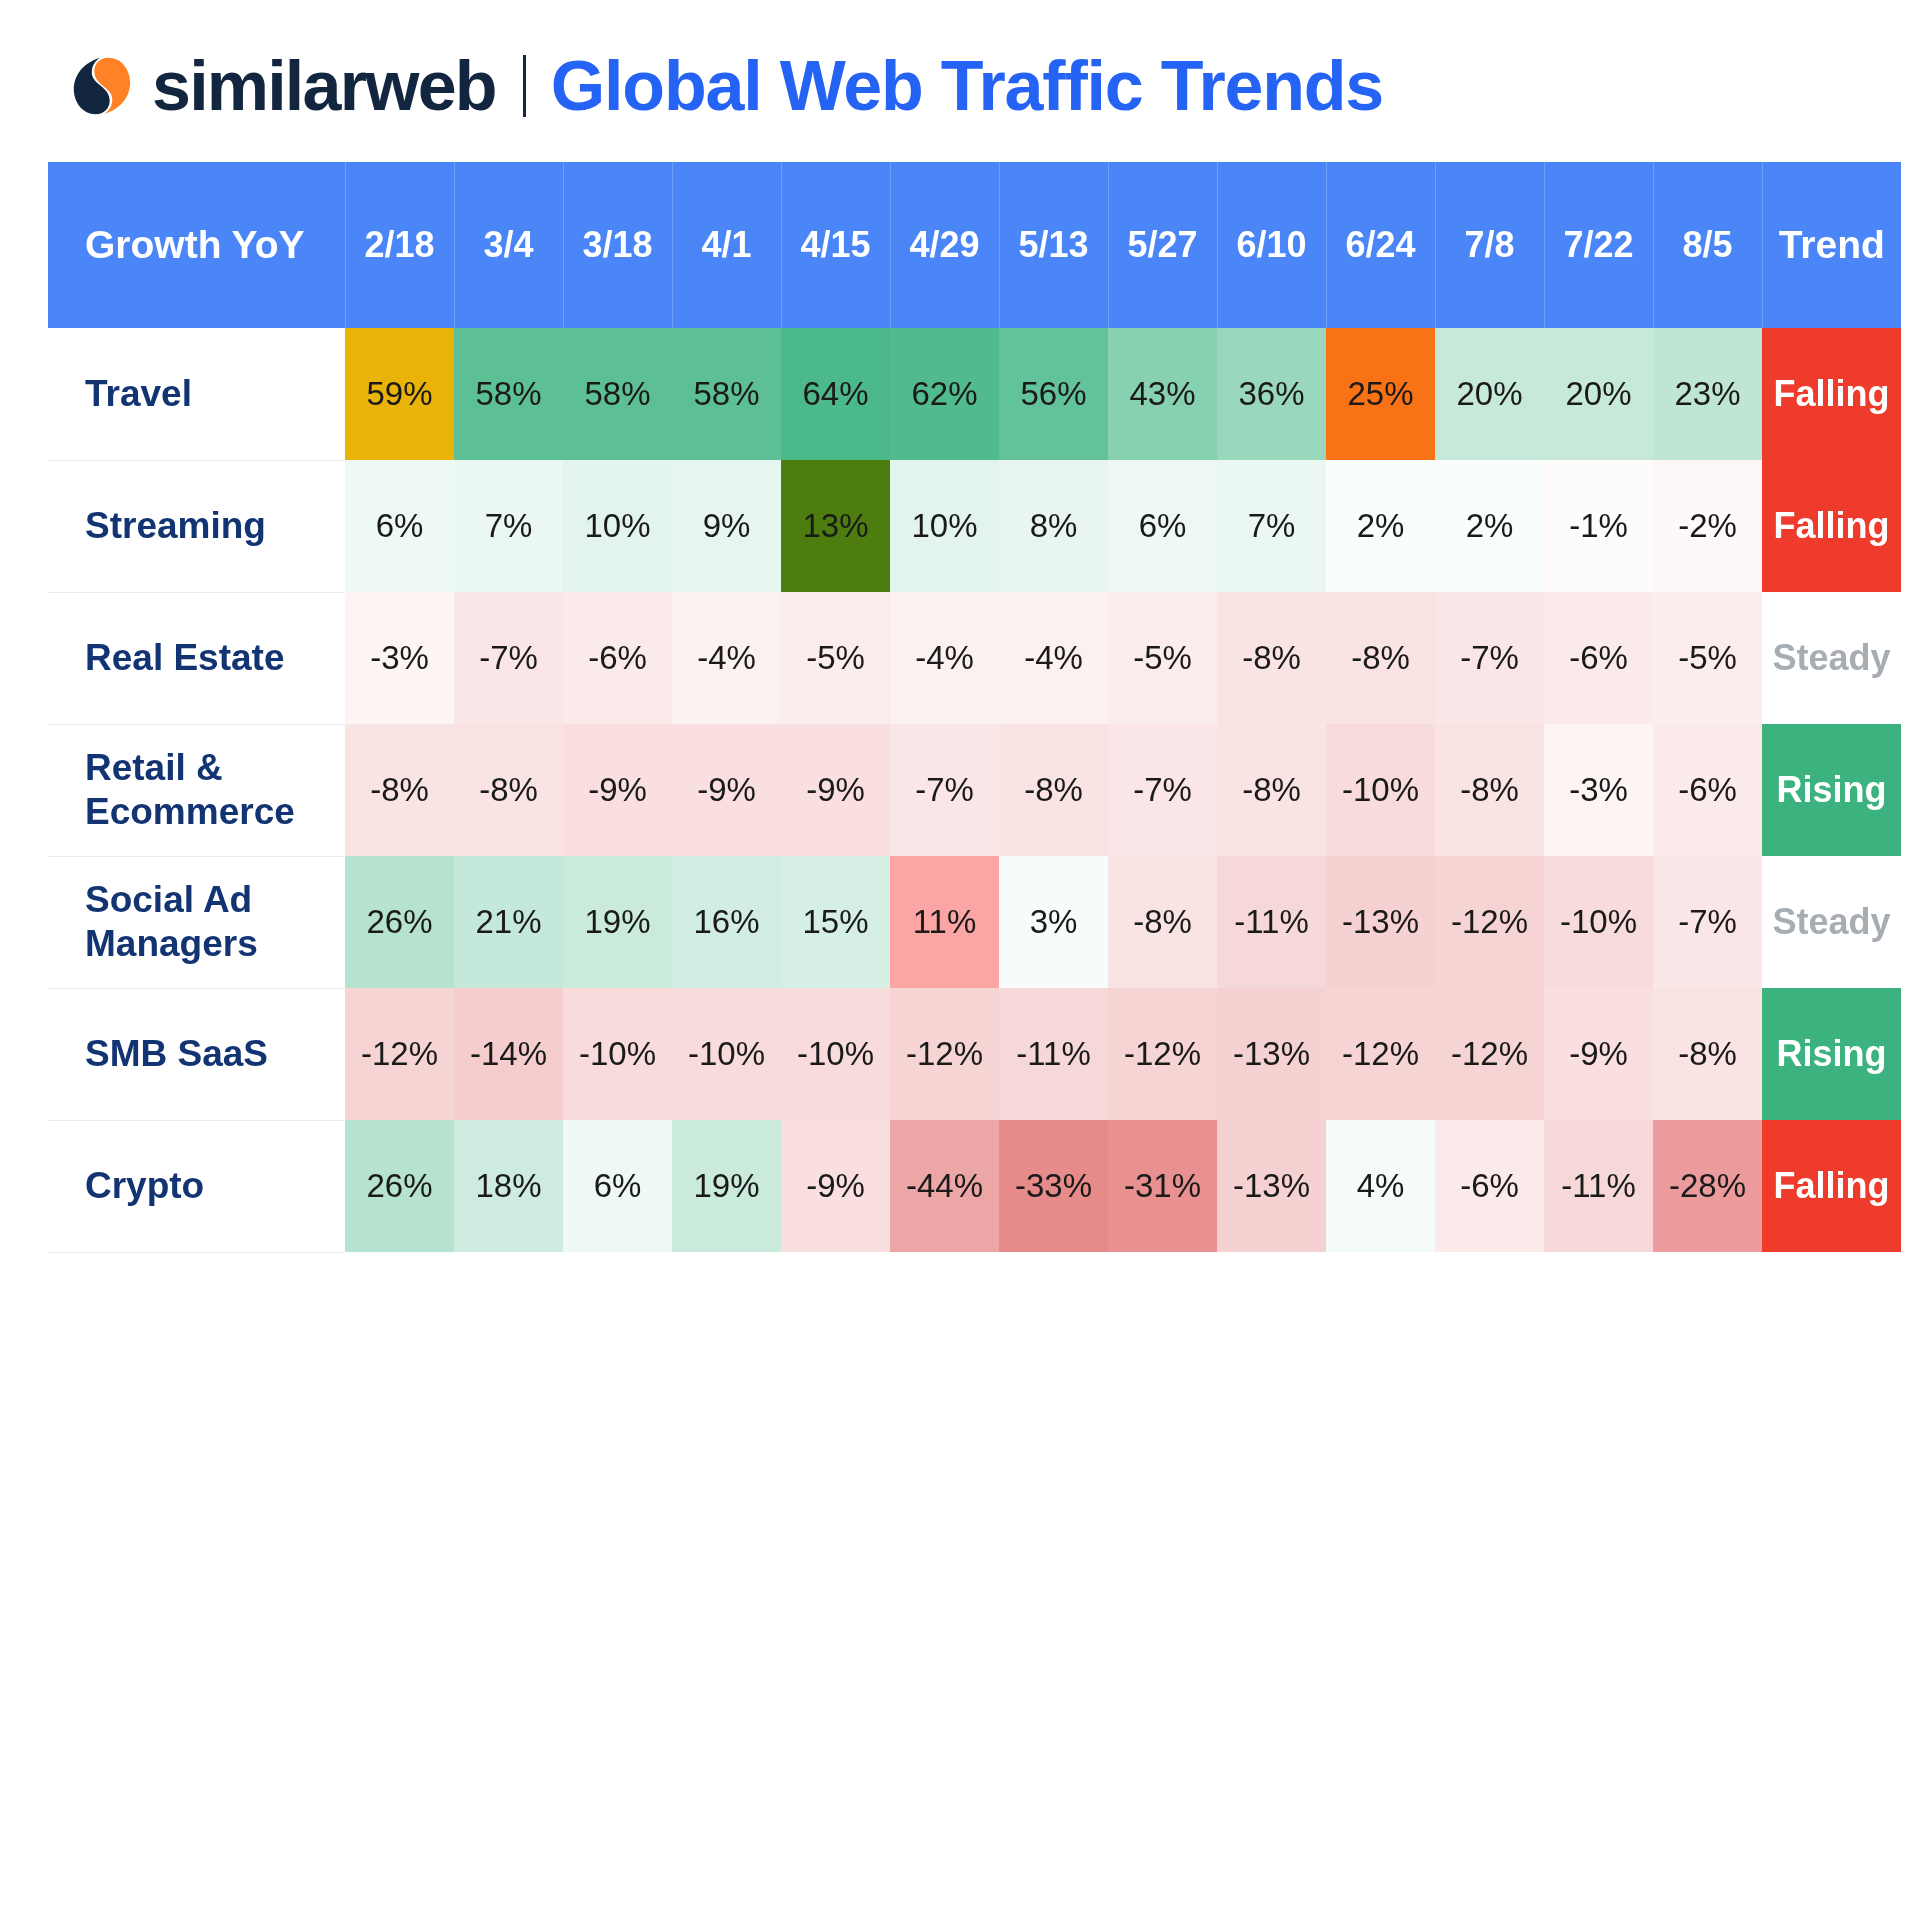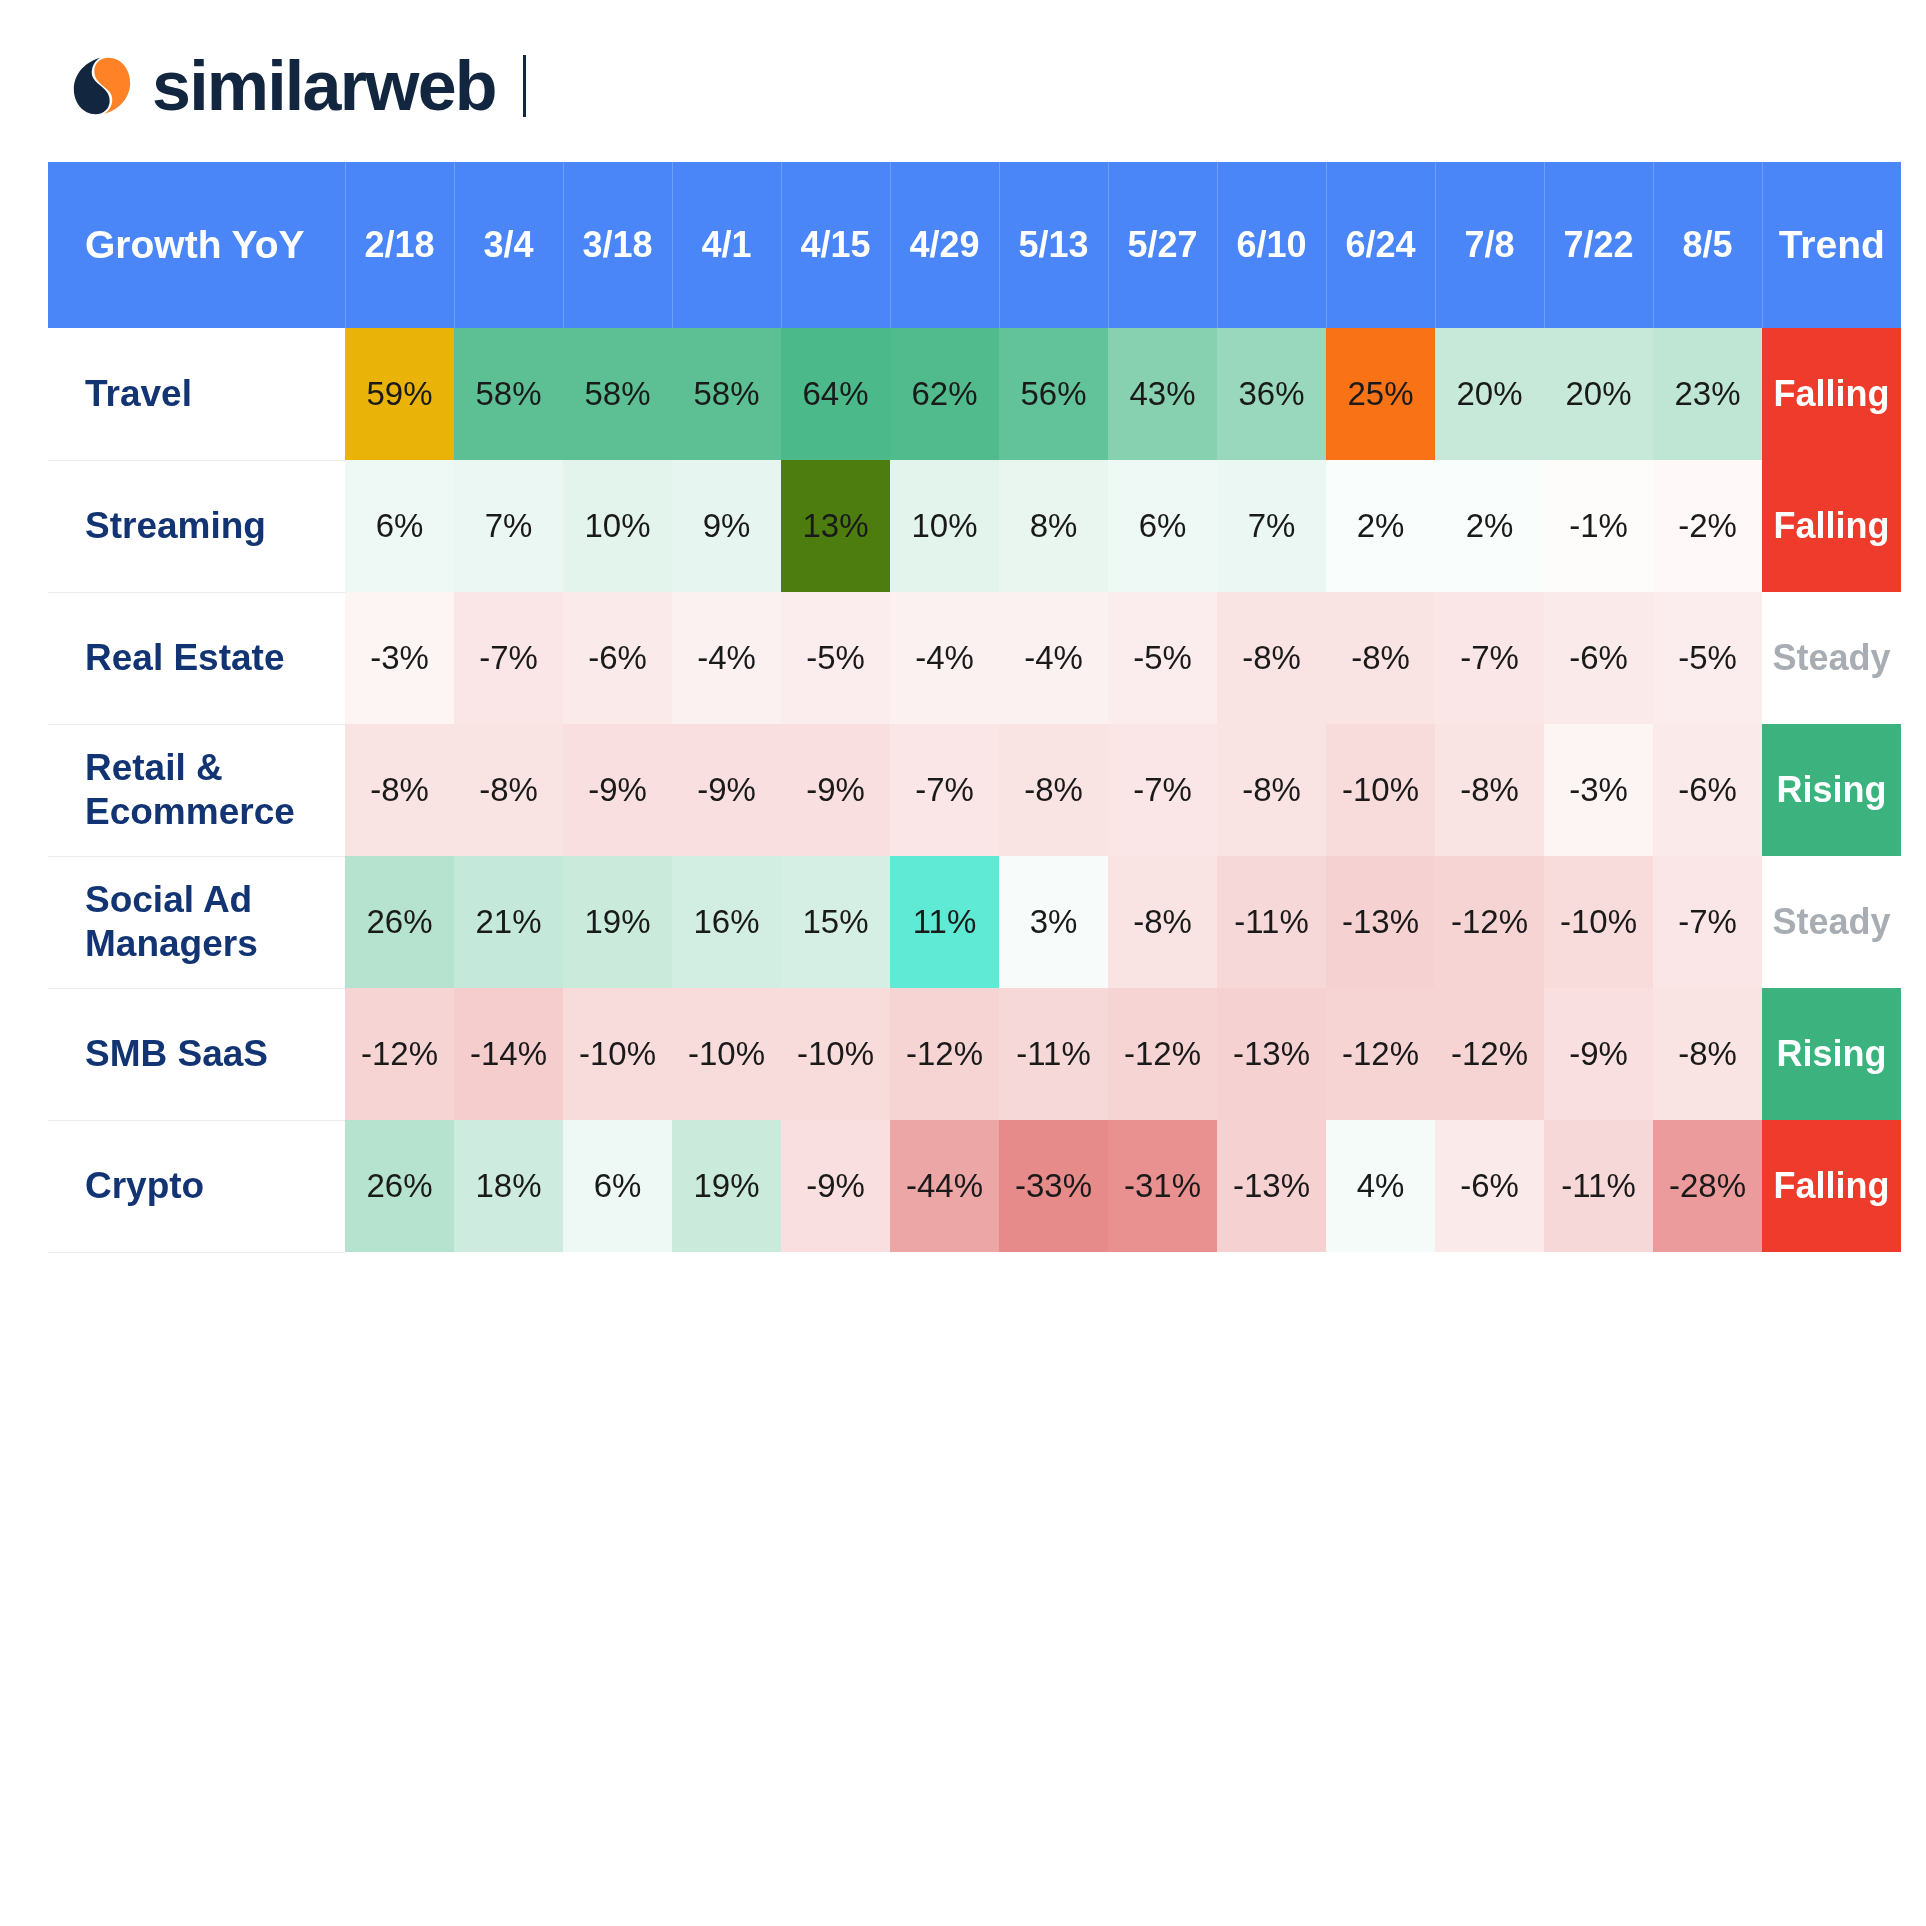--- a/index.html
+++ b/index.html
@@ -145,20 +145,21 @@
 
 <div id="page">
 
   <div class="header">
     <svg class="logo-mark" viewBox="0 0 100 100">
       <path d="M47 6 C20 14 6 34 6 55 C6 76 20 94 40 94 C53 94 62 85 62 73 C62 62 55 55 46 48 C38 42 34 36 34 29 C34 19 39 11 47 6 Z" fill="#12263f"></path>
       <path d="M53 94 C80 86 94 66 94 45 C94 24 80 6 60 6 C47 6 38 15 38 27 C38 38 45 45 54 52 C62 58 66 64 66 71 C66 81 61 89 53 94 Z" fill="#ff8227"></path>
     </svg>
     <div class="logo-word">similarweb</div>
     <div class="header-divider"></div>
+    <div class="header-title">Global Web Traffic Trends</div>
   </div>
 
   <div class="table-wrap">
     <table class="heatmap">
       <colgroup id="colgroup">
           <col class="c-label">
           <col class="c-data">
           <col class="c-data">
           <col class="c-data">
           <col class="c-data">
@@ -271,21 +272,21 @@
           </tr>
           <tr>
             <td class="rowlabel">
               <span class="row-label-inner">Social Ad Managers</span>
             </td>
             <td class="datacell" style="background: rgb(182, 227, 207);">26%</td>
             <td class="datacell" style="background: rgb(196, 232, 217);">21%</td>
             <td class="datacell" style="background: rgb(202, 234, 220);">19%</td>
             <td class="datacell" style="background: rgb(210, 238, 226);">16%</td>
             <td class="datacell" style="background: rgb(213, 239, 228);">15%</td>
-            <td class="datacell" style="background: #5eead4;">11%</td>
+            <td class="datacell" style="background: #fca5a5;">11%</td>
             <td class="datacell" style="background: rgb(247, 252, 250);">3%</td>
             <td class="datacell" style="background: rgb(249, 227, 227);">-8%</td>
             <td class="datacell" style="background: rgb(247, 216, 216);">-11%</td>
             <td class="datacell" style="background: rgb(246, 209, 209);">-13%</td>
             <td class="datacell" style="background: rgb(246, 212, 212);">-12%</td>
             <td class="datacell" style="background: rgb(248, 219, 219);">-10%</td>
             <td class="datacell" style="background: rgb(250, 230, 230);">-7%</td>
             <td class="trend steady">Steady</td>
           </tr>
           <tr>

